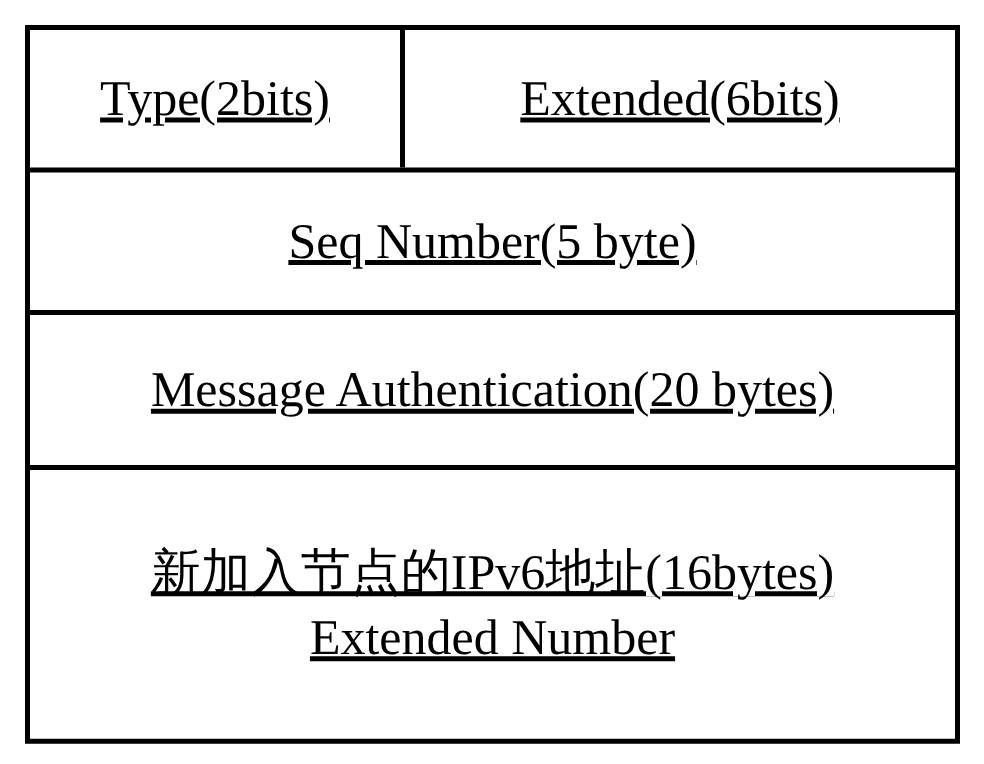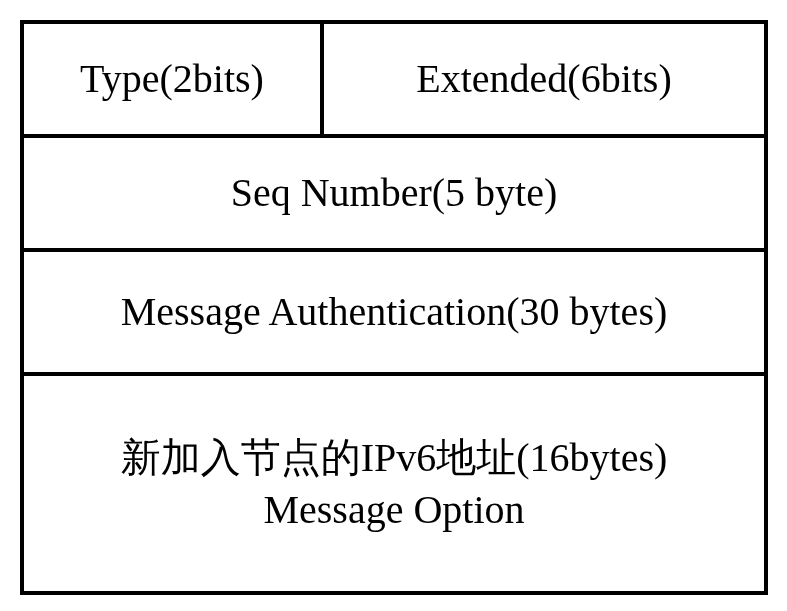--- a/index.html
+++ b/index.html
@@ -9,20 +9,21 @@
     height: 611px;
     background: #ffffff;
     font-family: "Times New Roman", "SimSun", serif;
     color: #000000;
   }
   .packet {
     box-sizing: border-box;
     width: 748px;
     margin: 20px 20px 0 20px;
     border: 4px solid #000;
+    text-decoration: underline;
   }
   .row {
     display: flex;
     border-bottom: 4px solid #000;
     align-items: center;
     justify-content: center;
   }
   .row:last-child {
     border-bottom: none;
     border-radius: 15px;
@@ -70,23 +71,23 @@
   <div class="row row1">
     <div class="cell type-cell">Type(2bits)</div>
     <div class="cell reserved-cell">Extended(6bits)</div>
   </div>
 
   <div class="row row2">
     <div class="cell full-cell">Seq Number(5 byte)</div>
   </div>
 
   <div class="row row3">
-    <div class="cell full-cell">Message Authentication(30 bytes)</div>
+    <div class="cell full-cell">Message Authentication(20 bytes)</div>
   </div>
 
   <div class="row row4">
     <div class="cell full-cell multiline">
       <span>新加入节点的IPv6地址(16bytes)</span>
-      <span>Message Option</span>
+      <span>Extended Number</span>
     </div>
   </div>
 
 </div>
 
 </body></html>

